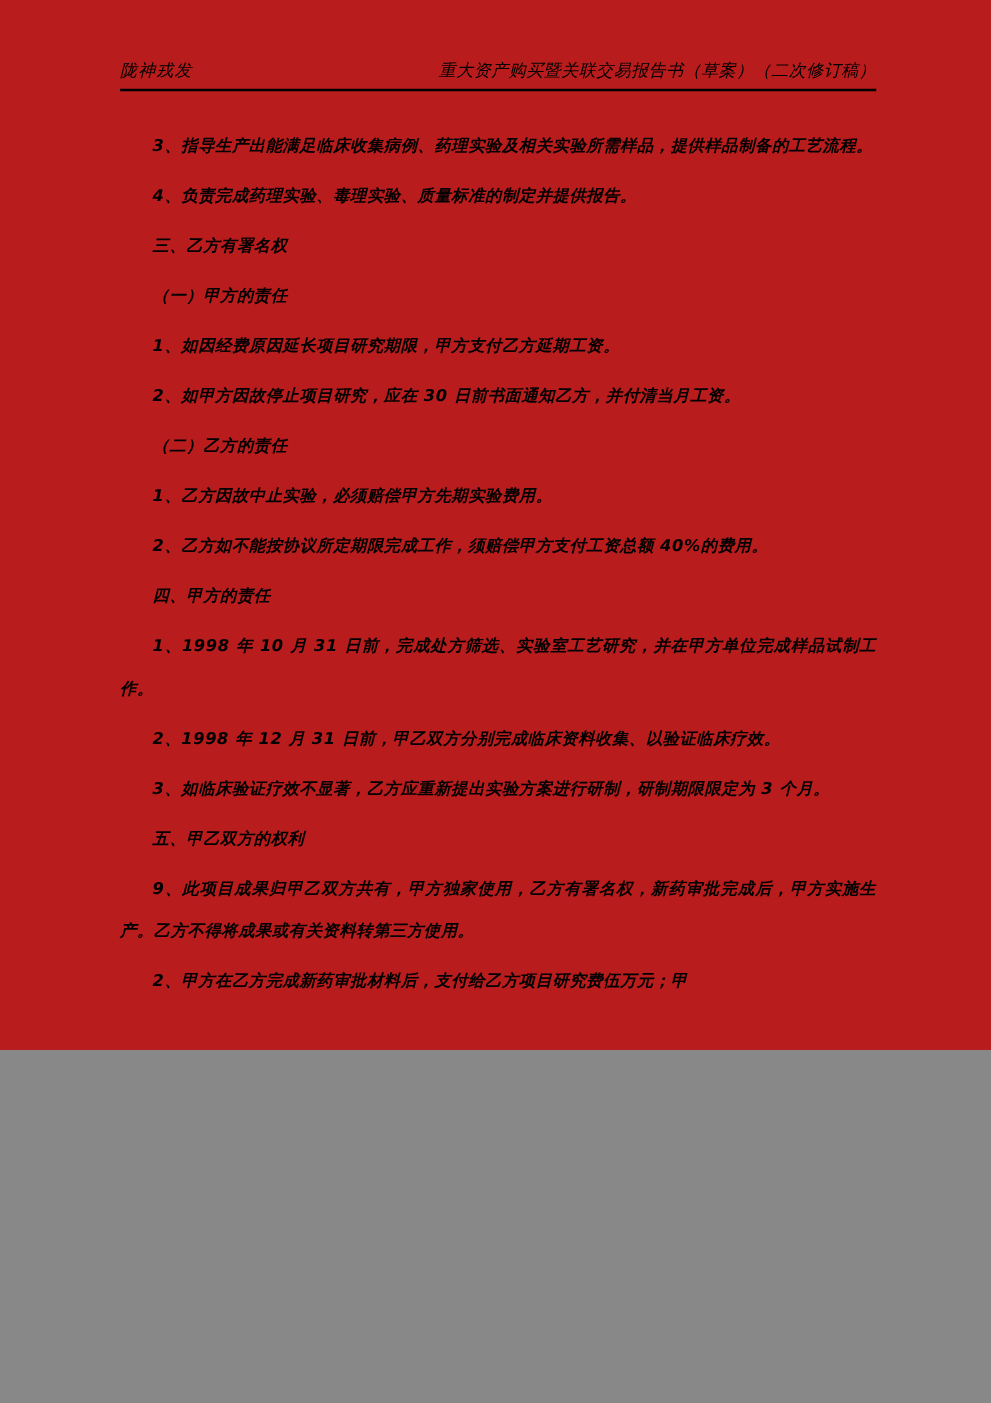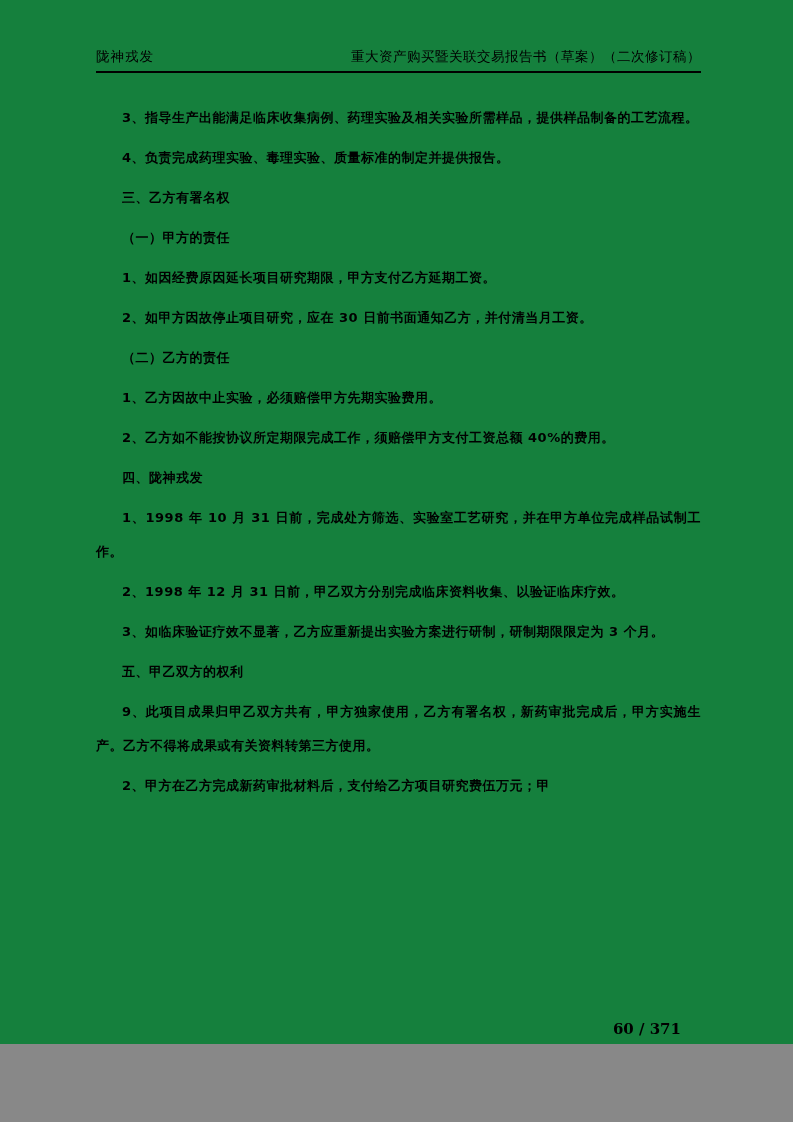--- a/index.html
+++ b/index.html
@@ -1,25 +1,26 @@
 <!DOCTYPE html>
 <html><head>
 <meta charset="utf-8">
 <style>
   * { margin: 0; padding: 0; box-sizing: border-box; }
   html, body { background: #888; }
   .page {
     position: relative;
     width: 793px;
-    height: 1044px;
+    height: 840px;
     margin: 0 auto;
-    background: #15803d;
+    background: #b91c1c;
     font-family: "DejaVu Sans", "Liberation Sans", sans-serif;
     color: #000;
     overflow: hidden;
+    font-style: italic;
   }
   .content {
     position: absolute;
     left: 96px;
     right: 92px;
     top: 48px;
   }
   .doc-header {
     display: flex;
     justify-content: space-between;
@@ -67,21 +68,21 @@
     <div class="body-text">
       <p class="para">3、指导生产出能满足临床收集病例、药理实验及相关实验所需样品，提供样品制备的工艺流程。</p>
       <p class="para">4、负责完成药理实验、毒理实验、质量标准的制定并提供报告。</p>
       <p class="para">三、乙方有署名权</p>
       <p class="para">（一）甲方的责任</p>
       <p class="para">1、如因经费原因延长项目研究期限，甲方支付乙方延期工资。</p>
       <p class="para">2、如甲方因故停止项目研究，应在 30 日前书面通知乙方，并付清当月工资。</p>
       <p class="para">（二）乙方的责任</p>
       <p class="para">1、乙方因故中止实验，必须赔偿甲方先期实验费用。</p>
       <p class="para">2、乙方如不能按协议所定期限完成工作，须赔偿甲方支付工资总额 40%的费用。</p>
-      <p class="para">四、陇神戎发</p>
+      <p class="para">四、甲方的责任</p>
       <p class="para">1、1998 年 10 月 31 日前，完成处方筛选、实验室工艺研究，并在甲方单位完成样品试制工作。</p>
       <p class="para">2、1998 年 12 月 31 日前，甲乙双方分别完成临床资料收集、以验证临床疗效。</p>
       <p class="para">3、如临床验证疗效不显著，乙方应重新提出实验方案进行研制，研制期限限定为 3 个月。</p>
       <p class="para">五、甲乙双方的权利</p>
       <p class="para">9、此项目成果归甲乙双方共有，甲方独家使用，乙方有署名权，新药审批完成后，甲方实施生产。乙方不得将成果或有关资料转第三方使用。</p>
       <p class="para">2、甲方在乙方完成新药审批材料后，支付给乙方项目研究费伍万元；甲</p>
     </div>
 
   </div>
 

